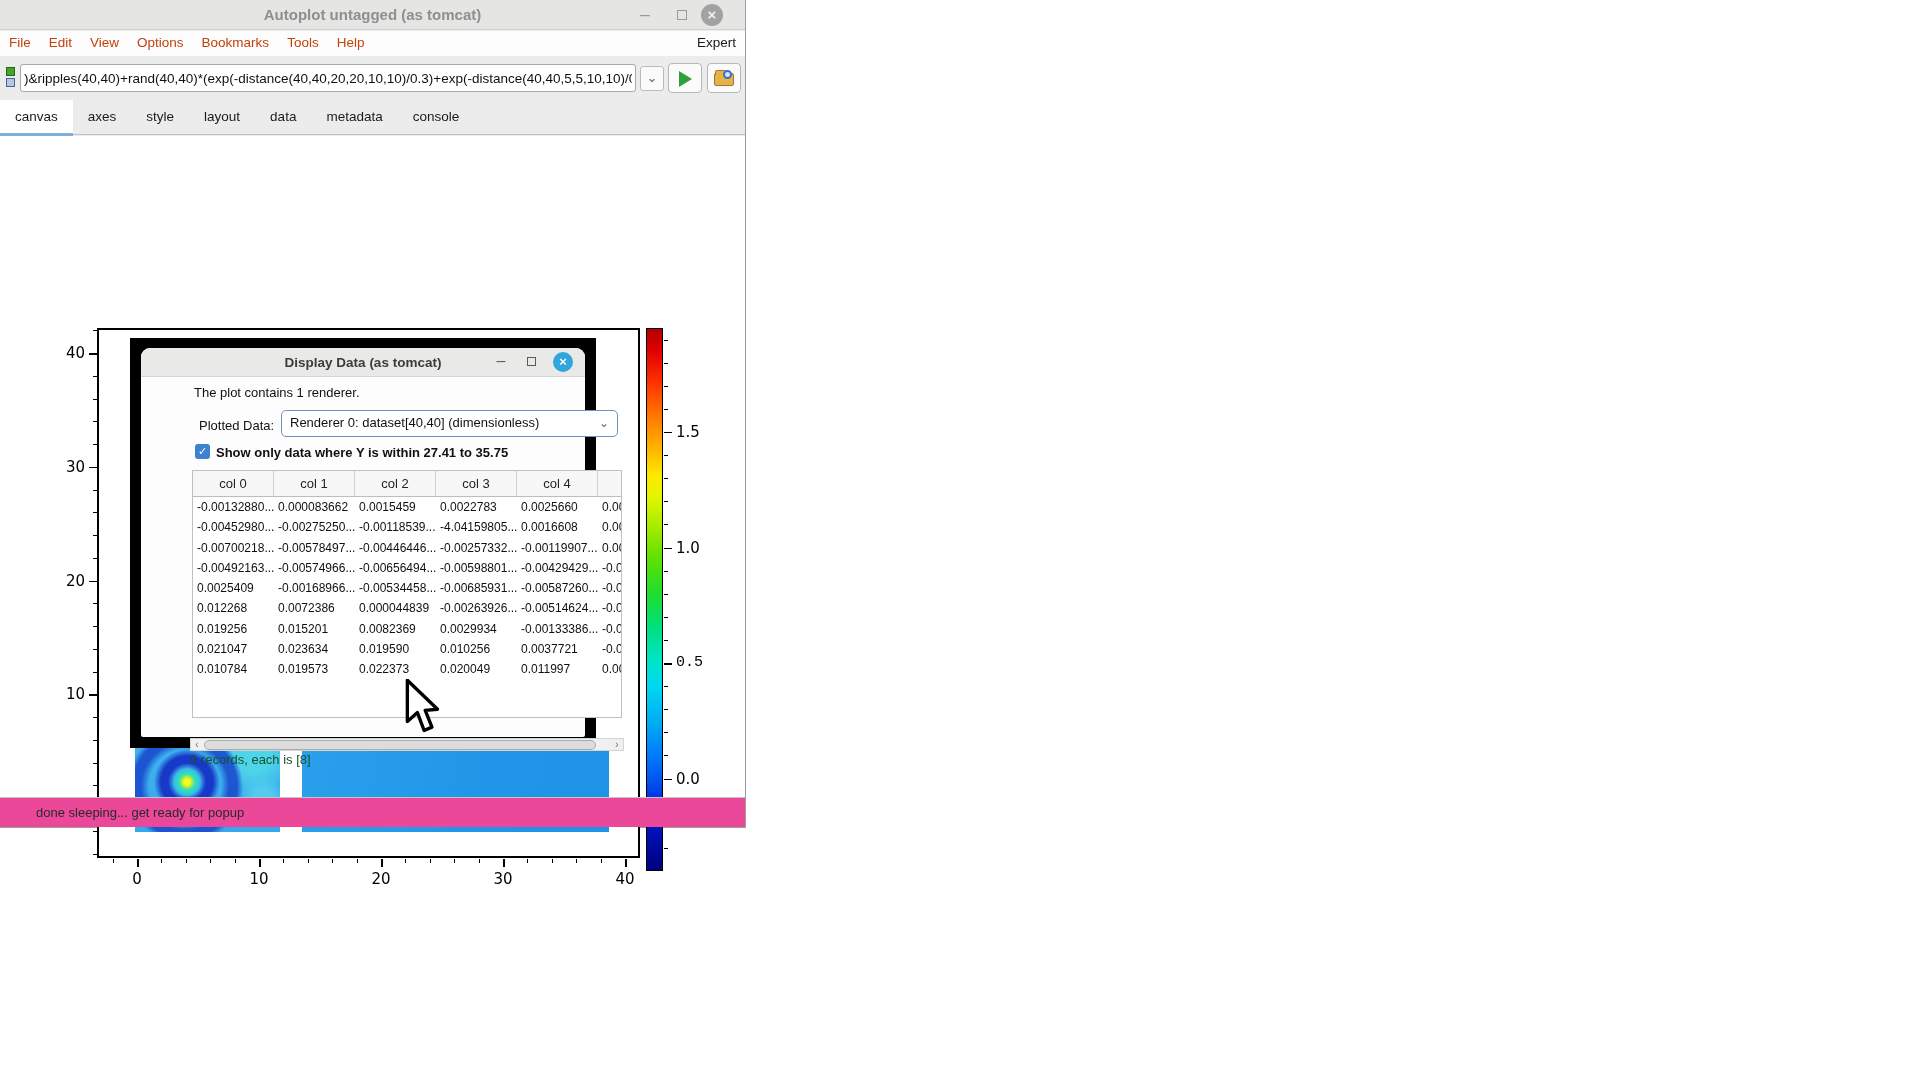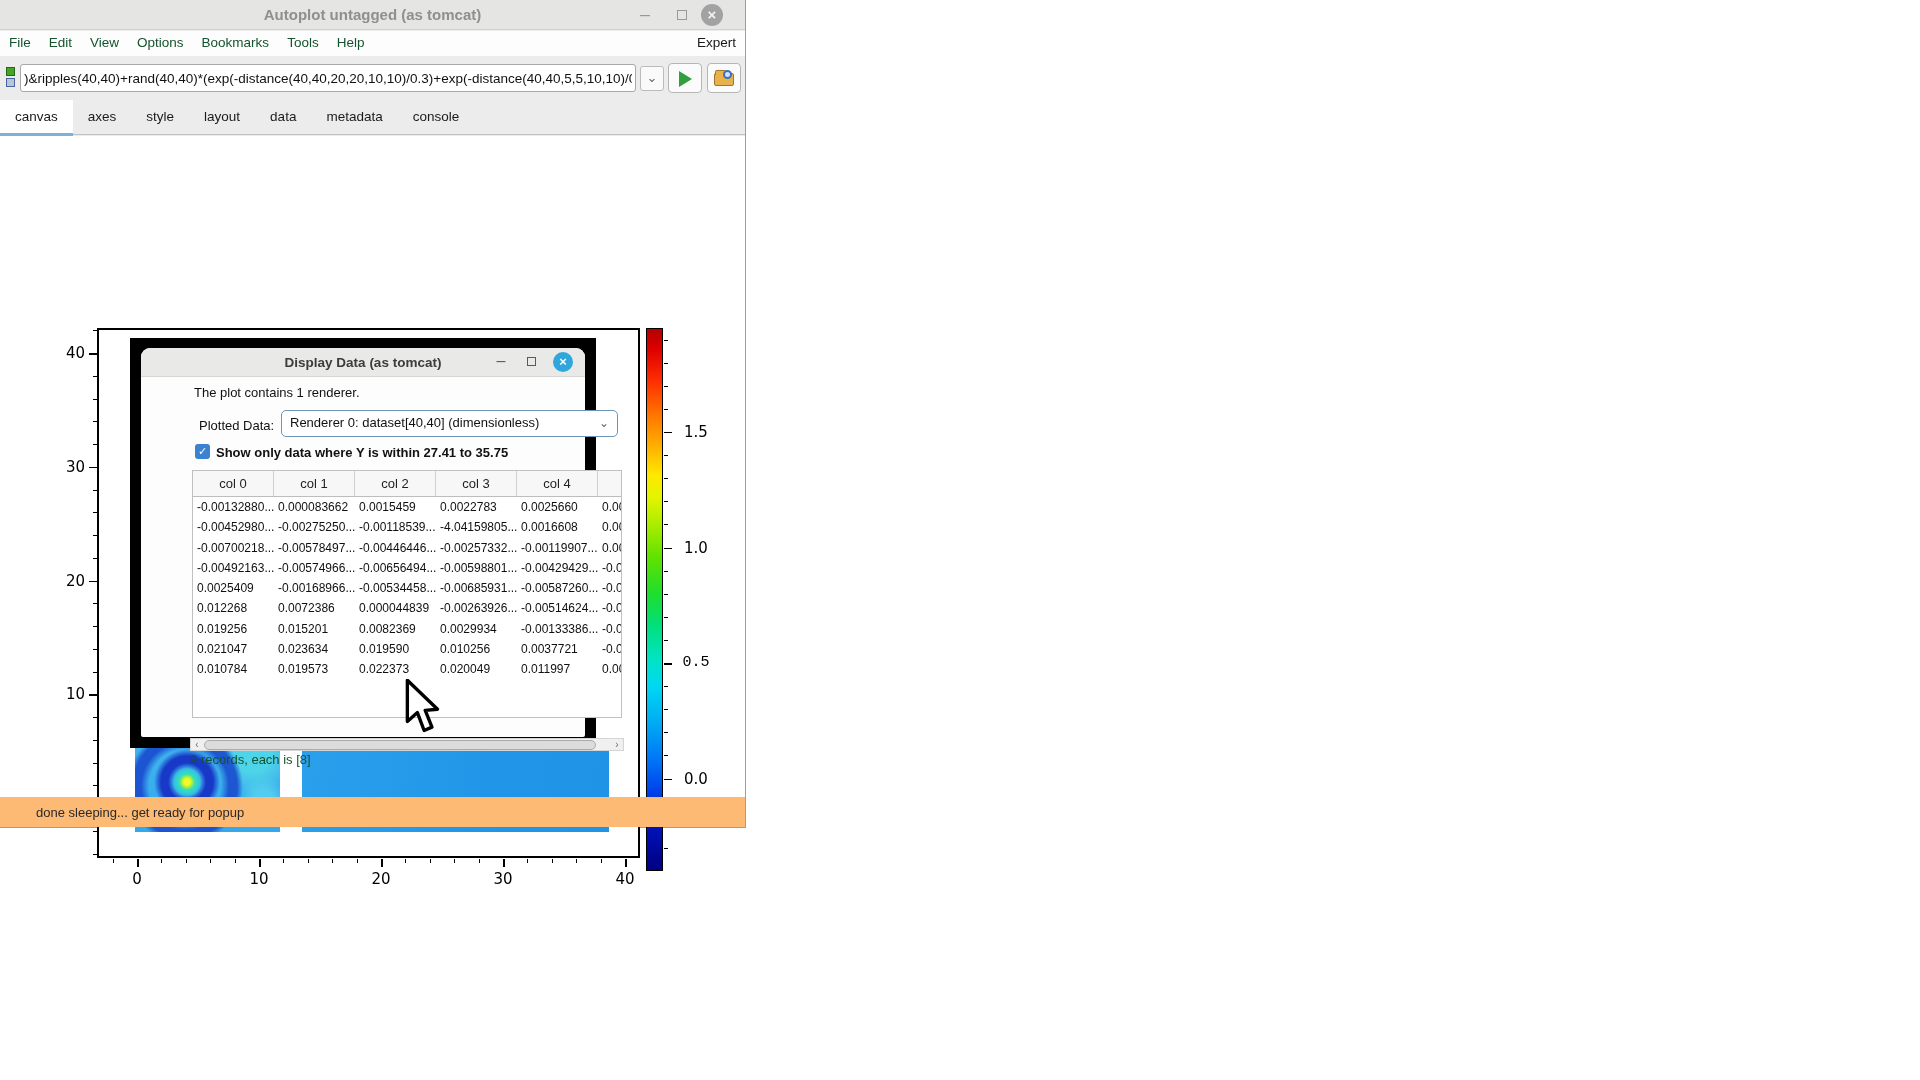--- a/index.html
+++ b/index.html
@@ -11,21 +11,21 @@
   .title-bar { position:absolute; left:0; top:0; width:100%; height:30px; background:#e5e5e4; border-bottom:1px solid #d2d2d0; }
   .title-text { position:absolute; left:0; top:0; width:100%; height:30px; line-height:30px; text-align:center; font-weight:bold; font-size:15px; color:#8f8f8f; }
   .win-btn { position:absolute; top:4px; width:22px; height:22px; text-align:center; line-height:20px; color:#9a9a9a; cursor:default; }
   .btn-min  { left:634px; font-size:18px; }
   .btn-max  { left:671px; }
   .btn-max .sq { position:absolute; left:6px; top:6px; width:10px; height:10px; border:1.5px solid #9a9a9a; }
   .btn-close { left:701px; border-radius:50%; background:#a2a2a2; color:#f2f2f2; font-size:15px; font-weight:bold; line-height:22px; }
 
   
   .menu-bar { position:absolute; left:0; top:31px; width:100%; height:25px; background:#fdfdfd; }
-  .menu-item { display:inline-block; padding:4px 9px 0 9px; font-size:13.5px; color:#14532d; }
+  .menu-item { display:inline-block; padding:4px 9px 0 9px; font-size:13.5px; color:#c2410c; }
   .menu-expert { position:absolute; right:9px; top:4px; font-size:13.5px; color:#1a1a1a; }
 
   
   .uri-bar { position:absolute; left:0; top:56px; width:100%; height:44px; background:#ececec; }
   .uri-status-icon { position:absolute; left:5px; top:11px; width:12px; height:22px; }
   .uri-status-icon .sq1 { position:absolute; left:1px; top:0; width:9px; height:9px; background:#49a32b; border:1px solid #1d6b12; }
   .uri-status-icon .sq2 { position:absolute; left:1px; top:11px; width:9px; height:9px; background:#b9c6da; border:1px solid #44659f; }
   .uri-input { position:absolute; left:20px; top:8px; width:616px; height:28px; border:1px solid #a8a8a8; border-radius:3px; background:#ffffff; font-size:13.5px; color:#111; padding:0 3px; font-family:"Liberation Sans", sans-serif; white-space:nowrap; overflow:hidden; }
   .uri-dropdown-btn { position:absolute; left:640px; top:10px; width:24px; height:25px; border:1px solid #bcbcbc; border-radius:3px; background:#fafafa; color:#666; text-align:center; line-height:22px; font-size:13px; }
   .toolbar-btn { position:absolute; top:7px; width:34px; height:30px; border:1px solid #b6b6b6; border-radius:4px; background:#fbfbfb; }
@@ -43,21 +43,21 @@
   .tab.selected:after { content:""; position:absolute; left:0; bottom:-3px; width:100%; height:4px; background:#7fb0da; }
 
   
   .canvas-area { position:absolute; left:0; top:136px; width:100%; height:661px; background:#ffffff; }
 
   .plot-frame { position:absolute; left:97px; top:192px; width:543px; height:530px; border:2px solid #000; background:#fff; }
   .tick { position:absolute; background:#000; }
   .axis-label { position:absolute; font-family:"DejaVu Sans", sans-serif; font-size:15px; color:#000; }
   .xlab { width:34px; text-align:center; }
   .ylab { width:34px; text-align:right; }
-  .cblab { width:40px; text-align:center; }
+  .cblab { width:40px; text-align:left; }
 
   .colorbar { position:absolute; left:646px; top:192px; width:17px; height:543px; border:1px solid #000;
     background:linear-gradient(to bottom,
       #b40000 0%, #e10000 4%, #ff3300 10%, #ff7700 16%, #ffb300 22%, #ffe800 27%,
       #e4f500 31%, #aded00 36%, #62e200 42%, #1ede2e 49%, #00e07e 55%, #00e4c4 61%,
       #00d8f2 66%, #00aaf4 73%, #0072f8 80%, #0034e4 87%, #0010b4 93%, #000080 100%); }
 
   .spect-right { position:absolute; left:302px; top:612px; width:307px; height:84px;
     background:linear-gradient(100deg,#2aa0ec,#2196e8 60%,#1f93e6); }
   .spect-sliver { position:absolute; left:596px; top:205px; width:14px; height:407px; background:#2196e8; }
@@ -93,21 +93,21 @@
   .tbl-header .hcell { flex:none; width:81px; border-right:1px solid #cfcfcf; text-align:center; line-height:25px; font-size:13px; color:#222; }
   .tbl-row { display:flex; height:20.3px; }
   .tbl-row .cell { flex:none; width:81px; font-size:12px; color:#101010; line-height:20px; padding-left:4px; white-space:nowrap; overflow:hidden; }
   .dlg-hscroll { position:absolute; left:5px; top:360px; width:434px; height:13px; background:#f0f0f0; border:1px solid #d4d4d4; }
   .hs-arrow { position:absolute; top:0; width:12px; height:11px; color:#707070; font-size:10px; line-height:11px; text-align:center; }
   .hs-left { left:0; } .hs-right { right:0; }
   .hs-thumb { position:absolute; left:13px; top:0.5px; width:392px; height:10px; background:#dcdcdc; border:1px solid #ababab; border-radius:5px; }
   .dlg-records { position:absolute; left:5px; top:374px; font-size:13px; color:#14532d; }
 
   
-  .status-bar { position:absolute; left:0; top:797px; width:100%; height:30px; background:#fdba74; border-top:1px solid #c4c4c4; }
+  .status-bar { position:absolute; left:0; top:797px; width:100%; height:30px; background:#ec4899; border-top:1px solid #c4c4c4; }
   .status-text { position:absolute; left:36px; top:7px; font-size:13px; color:#2a2a2a; }
 
   .mouse-cursor { position:absolute; left:404px; top:543px; }
 </style>
 </head>
 <body>
 
 <div class="app-window">
 
   <div class="title-bar">

